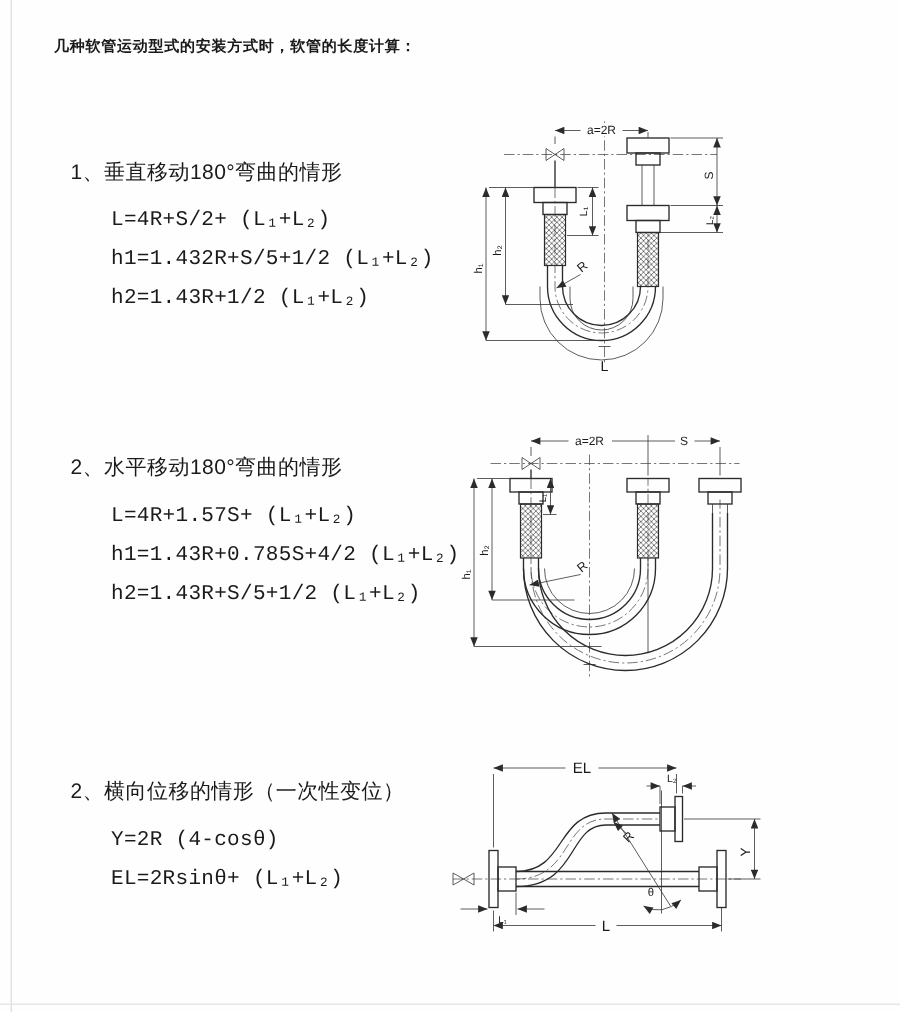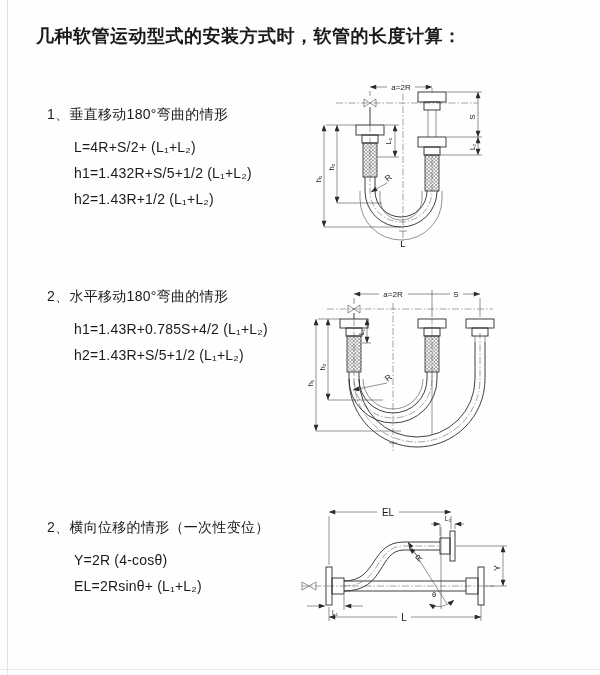--- a/index.html
+++ b/index.html
@@ -1,23 +1,23 @@
 <!DOCTYPE html>
 <html><head>
 <meta charset="utf-8">
 <style>
   html,body{margin:0;padding:0;background:#ffffff;}
   .page{position:relative;width:600px;height:675px;background:#fefefe;overflow:hidden;
         font-family:"Liberation Sans","DejaVu Sans",sans-serif;color:#1a1a1a;}
   .scan-edge-left{position:absolute;left:7px;top:0;width:1px;height:675px;background:#e2e2e2;}
   .scan-edge-bottom{position:absolute;left:0;top:669px;width:600px;height:1px;background:#e6e6e6;}
-  .title{position:absolute;left:36px;top:24px;font-size:18px;font-weight:700;letter-spacing:0.5px;}
+  .title{position:absolute;left:36px;top:24px;font-size:10px;font-weight:700;letter-spacing:0.5px;}
   .section{position:absolute;left:47px;}
   .sec-heading{font-size:14px;font-weight:400;line-height:20px;margin-bottom:10px;letter-spacing:0.3px;}
-  .formulas{margin-left:27px;font-size:14px;font-weight:500;line-height:26px;letter-spacing:0.2px;}
+  .formulas{margin-left:27px;font-size:14px;font-weight:500;line-height:26px;letter-spacing:0.2px;font-family:Liberation Mono, monospace;}
   .formulas div{white-space:nowrap;}
   .diagram{position:absolute;}
   svg{overflow:visible;}
   svg *{vector-effect:none;}
   .ln{stroke:#2b2b2b;stroke-width:0.9;fill:none;}
   .thin{stroke:#3a3a3a;stroke-width:0.55;fill:none;}
   .dim{stroke:#3a3a3a;stroke-width:0.55;fill:none;}
   .cl{stroke:#4a4a4a;stroke-width:0.5;fill:none;stroke-dasharray:7 2 1.5 2;}
   .braid{stroke:#2b2b2b;stroke-width:0.8;}
   .lbl{font-family:"Liberation Sans","DejaVu Sans",sans-serif;fill:#1a1a1a;}
@@ -110,23 +110,24 @@
       <text class="lbl" x="11" y="106" font-size="7.5" text-anchor="middle" transform="rotate(-90 11 106)">h₁</text>
       <text class="lbl" x="24" y="94" font-size="7.5" text-anchor="middle" transform="rotate(-90 24 94)">h₂</text>
 
       <path class="dim" d="M77,110 L61,119" marker-end="url(#arw1)"></path>
       <text class="lbl" x="80" y="107" font-size="8.5" text-anchor="middle" transform="rotate(-40 80 107)">R</text>
 
       <text class="lbl" x="93" y="174" font-size="9.5" text-anchor="middle">L</text>
     </g>
   </svg>
 
-  <div class="section" style="top:286px;">
+  <div class="section" style="top:301px;">
     <div class="sec-heading">2、水平移动180°弯曲的情形</div>
     <div class="formulas">
+      <div>L=4R+1.57S+ (L₁+L₂)</div>
       <div>h1=1.43R+0.785S+4/2 (L₁+L₂)</div>
       <div>h2=1.43R+S/5+1/2 (L₁+L₂)</div>
     </div>
   </div>
 
   <svg class="diagram" style="left:303px;top:283px;" width="295" height="175" viewBox="0 0 295 175">
     <defs>
       <marker id="arw2" viewBox="0 0 10 8" refX="10" refY="4" markerWidth="7" markerHeight="5" markerUnits="userSpaceOnUse" orient="auto-start-reverse">
         <path d="M0,0 L10,4 L0,8 Z" fill="#2b2b2b"></path>
       </marker>

